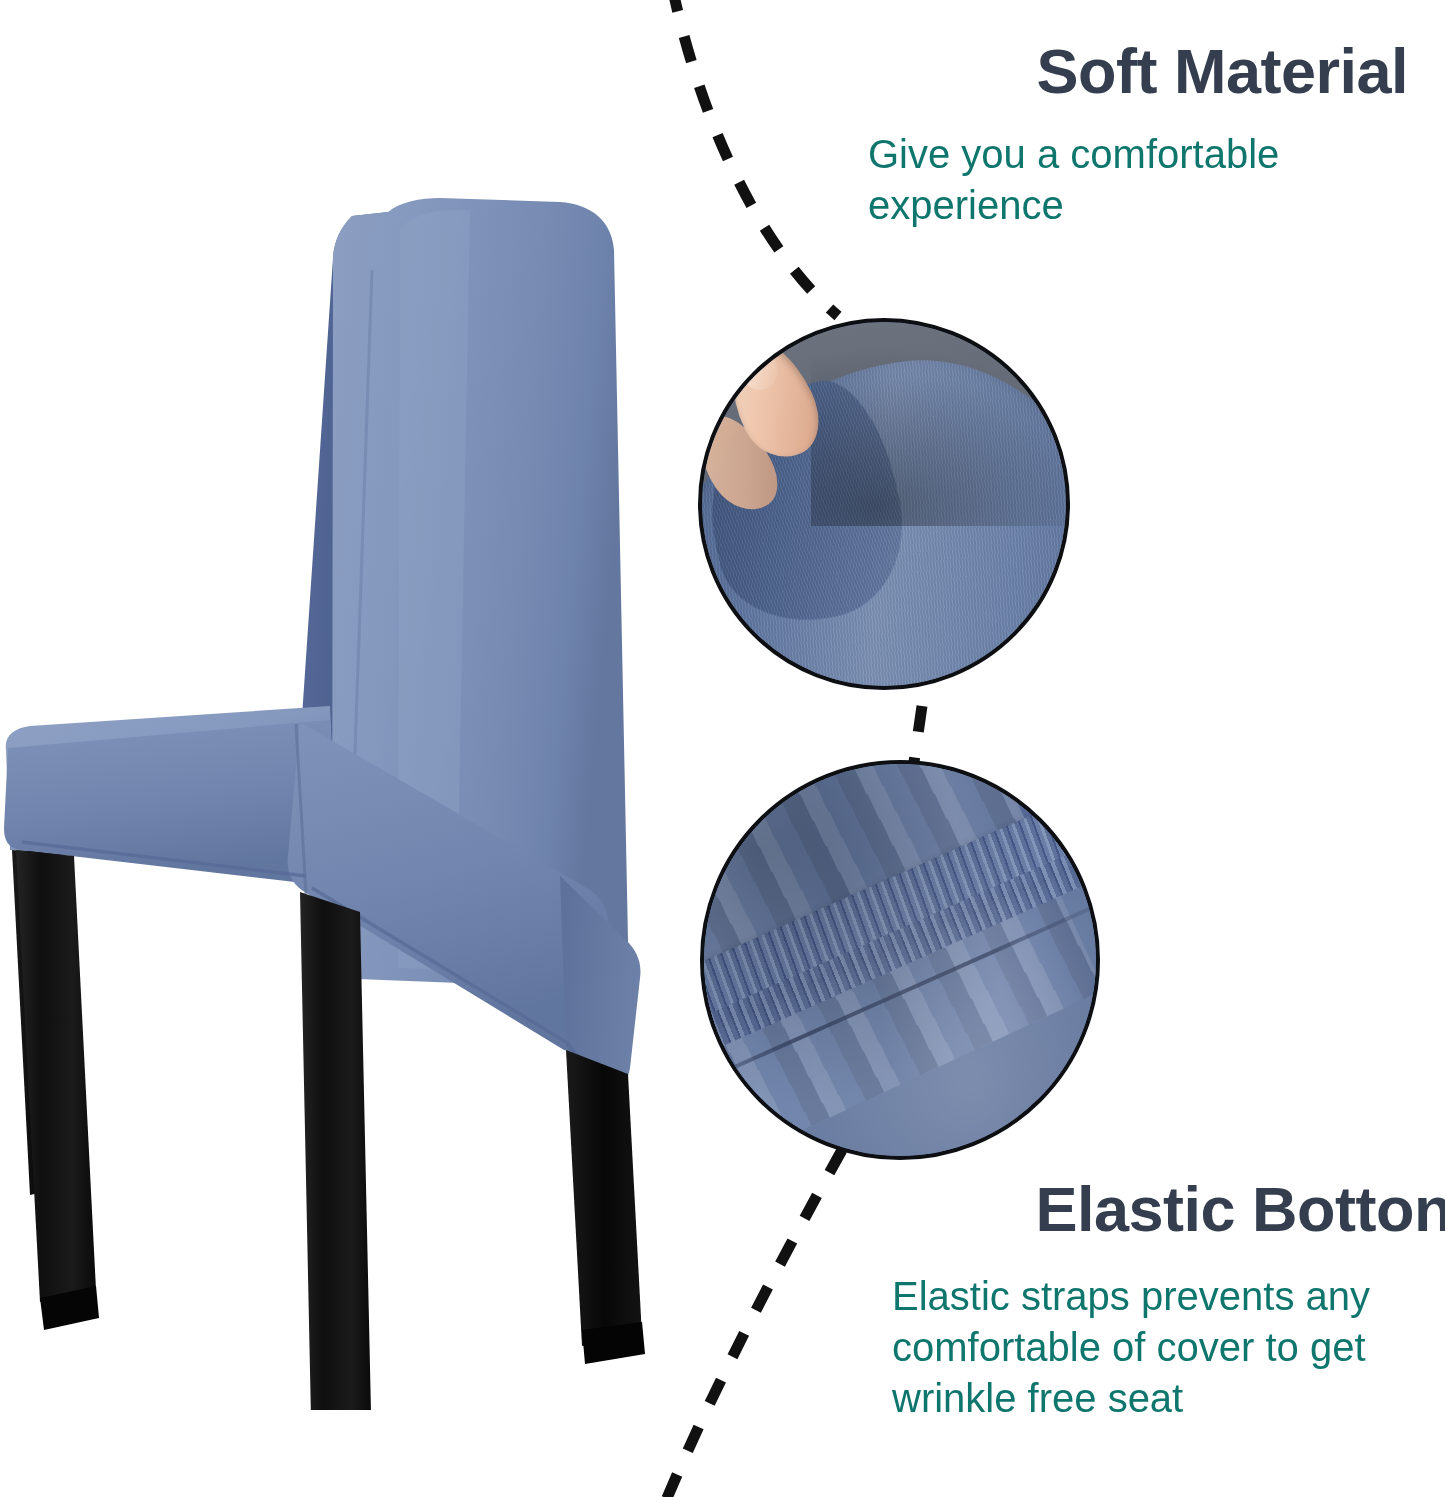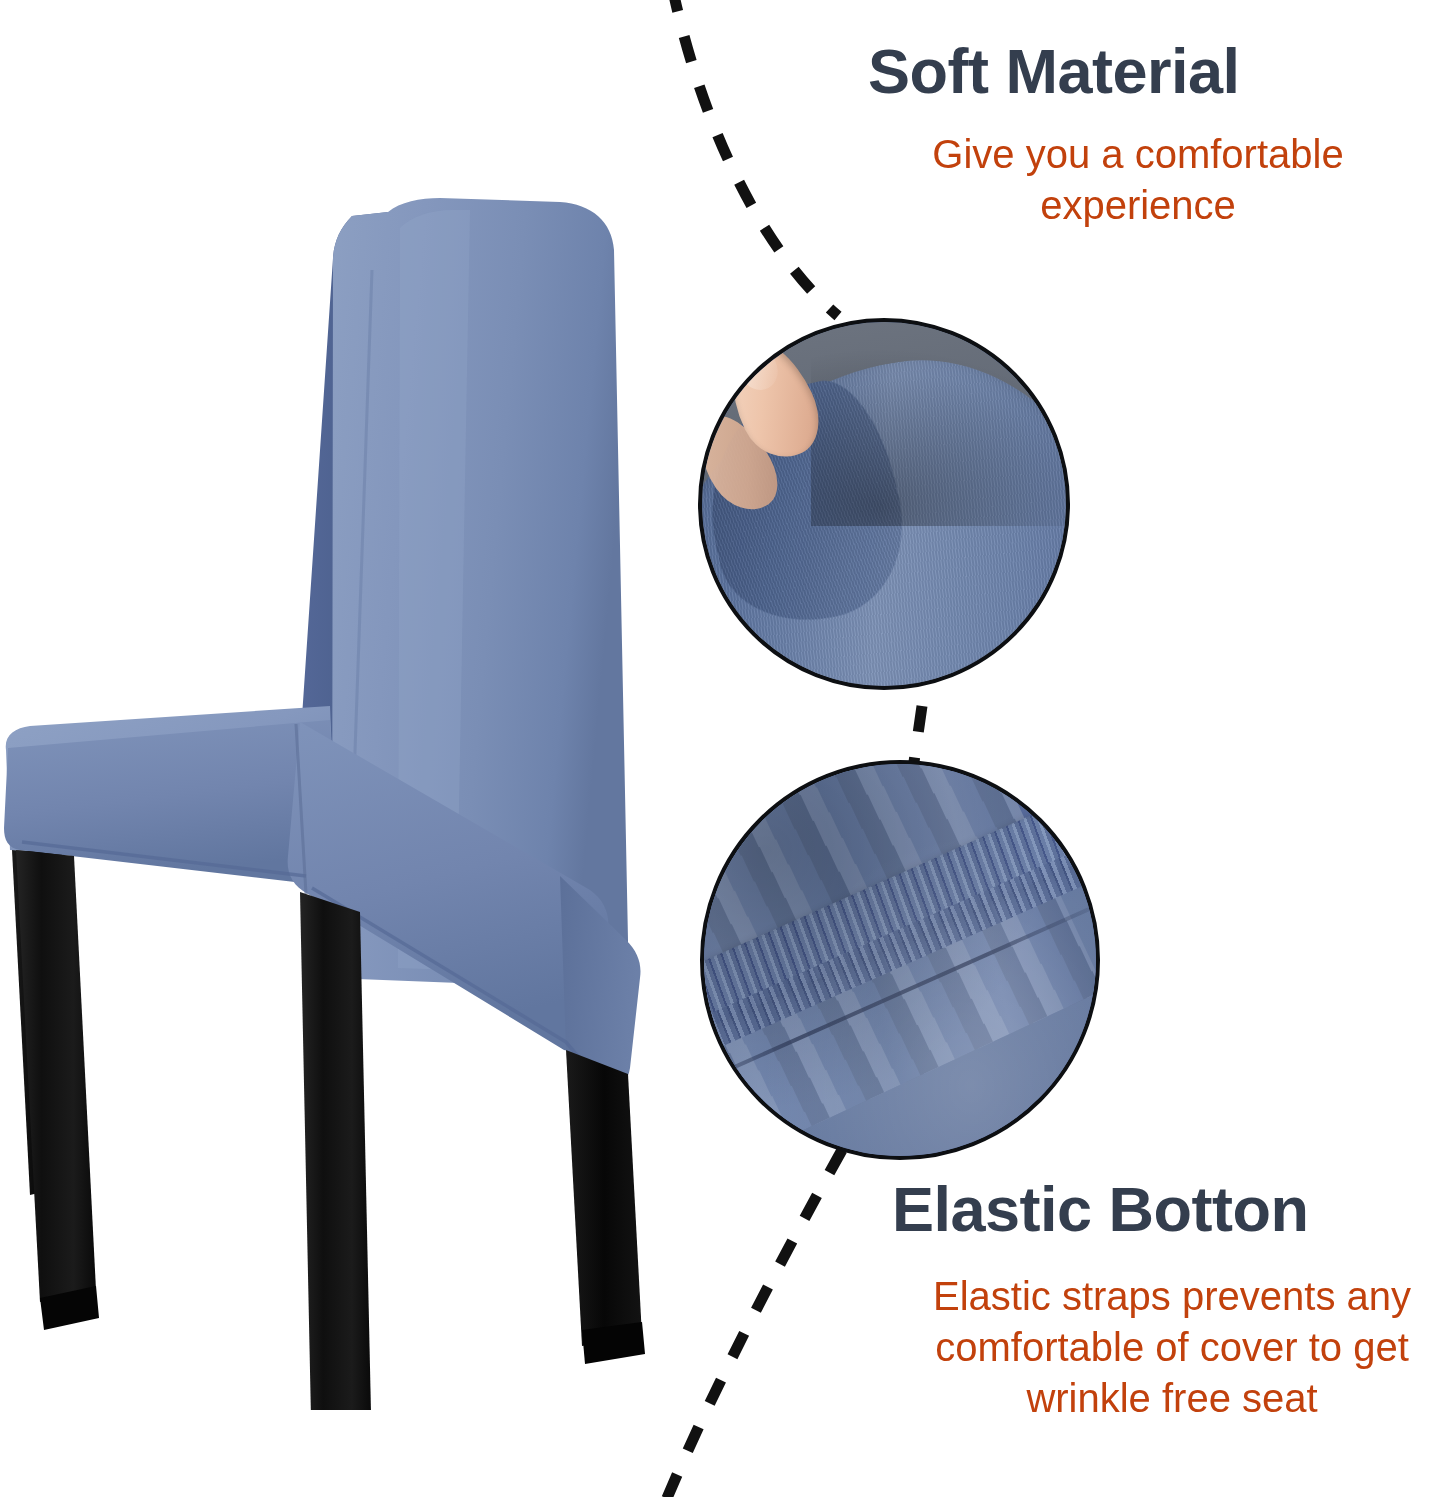--- a/index.html
+++ b/index.html
@@ -41,29 +41,29 @@
 
   .feature-title {
     margin: 0;
     font-family: "Liberation Sans", sans-serif;
     font-size: 63px;
     font-weight: bold;
     color: #343e4e;
     letter-spacing: -0.5px;
     line-height: 1.0;
     white-space: nowrap;
+    text-align: right;
   }
   .feature-desc {
     margin: 26px 0 0 0;
     font-family: "Liberation Sans", sans-serif;
     font-size: 40px;
     font-weight: normal;
-    color: #c2410c;
+    color: #0f766e;
     line-height: 1.28;
-    text-align: center;
   }
   #elastic-botton-block .feature-desc { margin-top: 30px; }
 
   
   .callout {
     position: absolute;
     border-radius: 50%;
     border: 4px solid #0d0f12;
     overflow: hidden;
     background: #5d6e8e;

